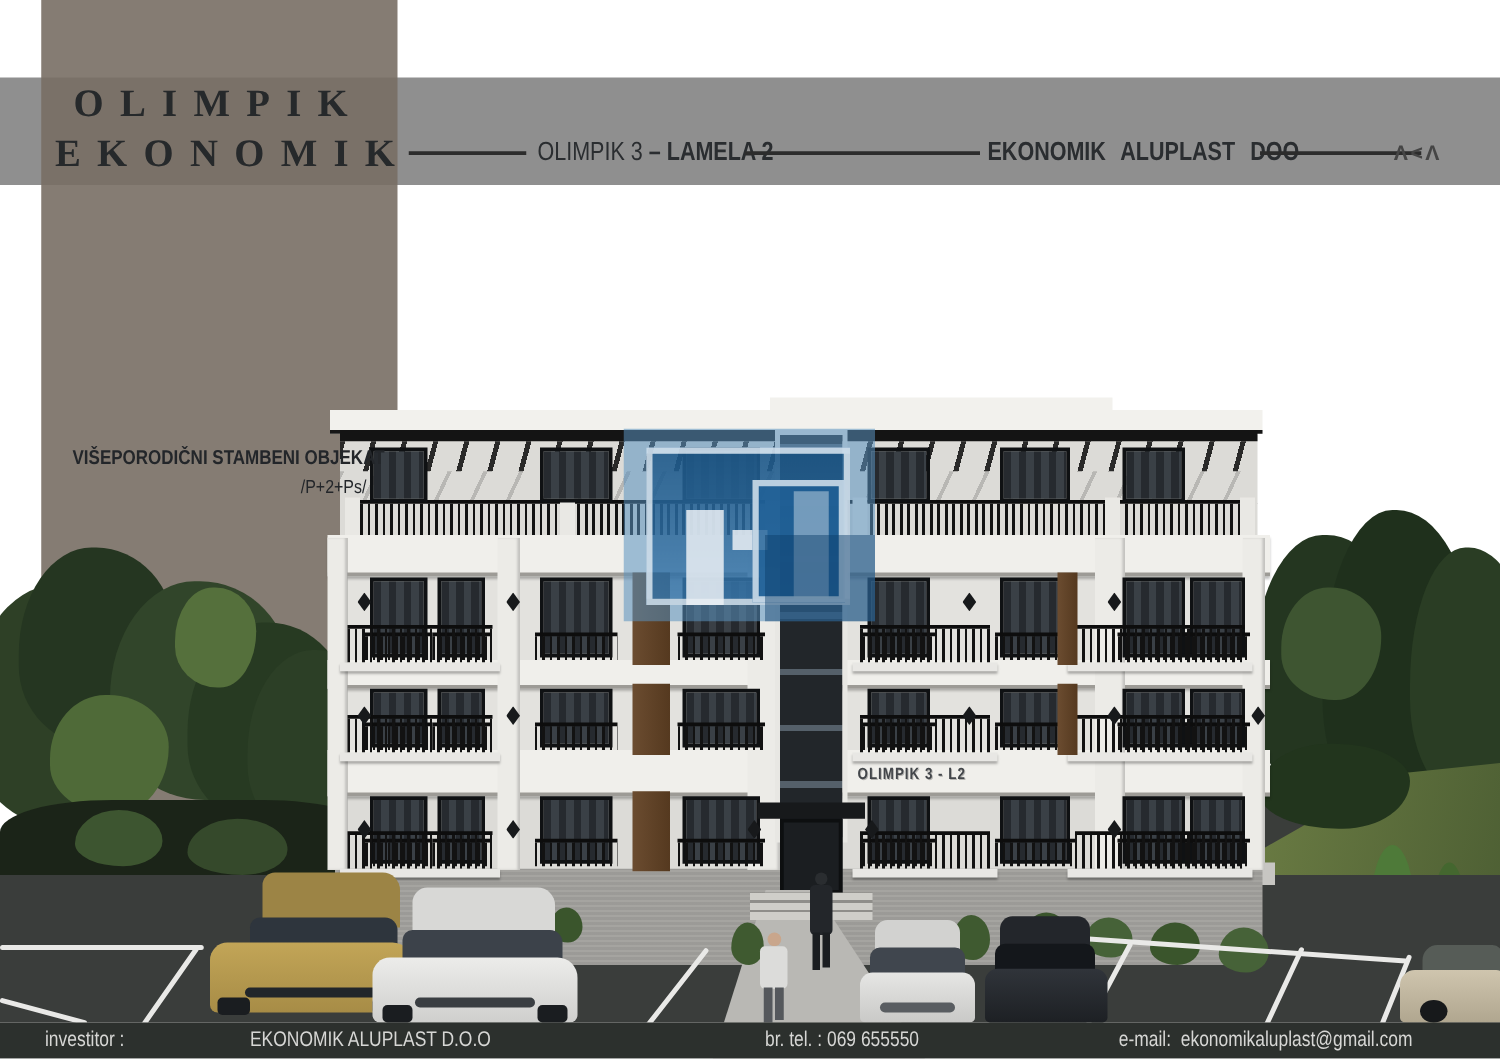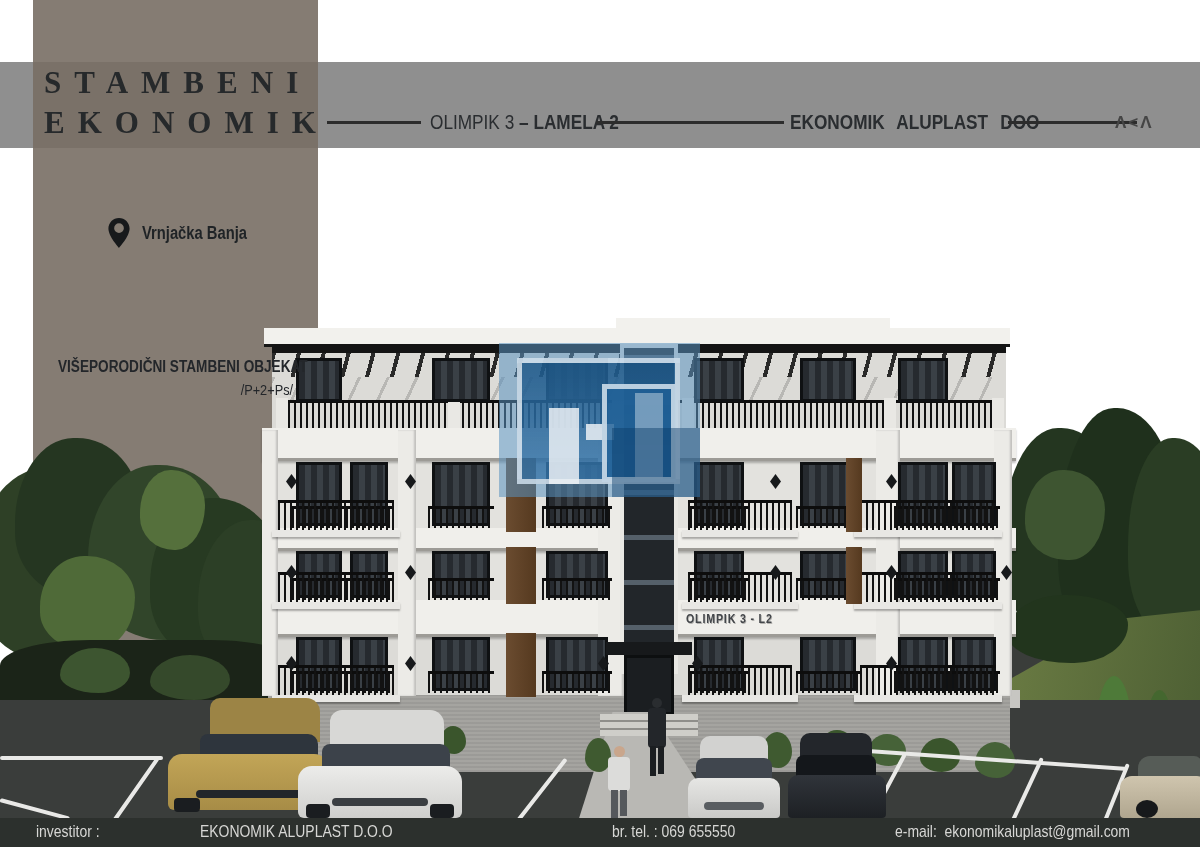--- a/index.html
+++ b/index.html
@@ -281,41 +281,35 @@
       <div class="wm" style="left:50px;top:65px;width:30px;height:76px;background:rgba(235,240,245,.85);"></div>
       <div class="wm" style="left:87px;top:81px;width:28px;height:16px;background:rgba(235,240,245,.85);"></div>
       <div class="wm" style="left:103px;top:41px;width:74px;height:98px;border:5px solid rgba(225,235,242,.8);box-sizing:border-box;background:rgba(30,95,150,.8);">
         <div class="wm" style="left:28px;top:4px;width:28px;height:86px;background:rgba(200,215,228,.5);"></div>
       </div>
       <div class="wm" style="left:113px;top:85px;width:88px;height:69px;background:rgba(10,60,105,.45);"></div>
     </div>
   </div>
 
   <div class="abs title">
-    <div>STAMBENI</div>
+    <div>OLIMPIK</div>
     <div>EKONOMIK</div>
   </div>
 
   <div class="abs hline" style="left:327px;top:121px;width:94px;"></div>
   <div class="abs hrow" style="left:430px;top:110px;">
     <span class="cond"><span>OLIMPIK 3</span>&nbsp;<b><span>–</span>&nbsp;<span>LAMELA 2</span></b></span>
   </div>
   <div class="abs hline" style="left:596px;top:121px;width:188px;"></div>
   <div class="abs hrow" style="left:790px;top:110px;font-weight:600;word-spacing:9px;">
     <span class="cond">EKONOMIK ALUPLAST DOO</span>
   </div>
   <div class="abs hline" style="left:1008px;top:121px;width:129px;"></div>
   <div class="abs brandmark" style="left:1115px;top:113px;">Λ&lt;Λ</div>
 
-  <div class="abs locrow" style="left:108px;top:218px;">
-    <svg width="22" height="30" viewBox="0 0 24 34" style="vertical-align:middle;">
-      <path fill="#17191b" d="M12 0C5.4 0 0 5.4 0 12c0 9 12 22 12 22s12-13 12-22C24 5.4 18.6 0 12 0zm0 17a5.5 5.5 0 1 1 0-11 5.5 5.5 0 0 1 0 11z"></path>
-    </svg>
-    <span class="cond" style="font-size:18px;font-weight:bold;margin-left:8px;vertical-align:middle;">Vrnjačka Banja</span>
-  </div>
 
   <div class="abs objinfo">
     <div style="font-size:16px;font-weight:bold;"><span class="condc">VIŠEPORODIČNI STAMBENI OBJEKAT</span></div>
     <div style="font-size:15px;margin-top:5px;"><span class="condc">/P+2+Ps/</span></div>
   </div>
 
   <div class="abs footer"></div>
   <div class="abs ftext" style="left:36px;top:822px;"><span class="cond">investitor :</span></div>
   <div class="abs ftext" style="left:200px;top:822px;"><span class="cond">EKONOMIK ALUPLAST D.O.O</span></div>
   <div class="abs ftext" style="left:612px;top:822px;text-decoration:underline;"><span class="cond">br. tel. : 069 655550</span></div>

